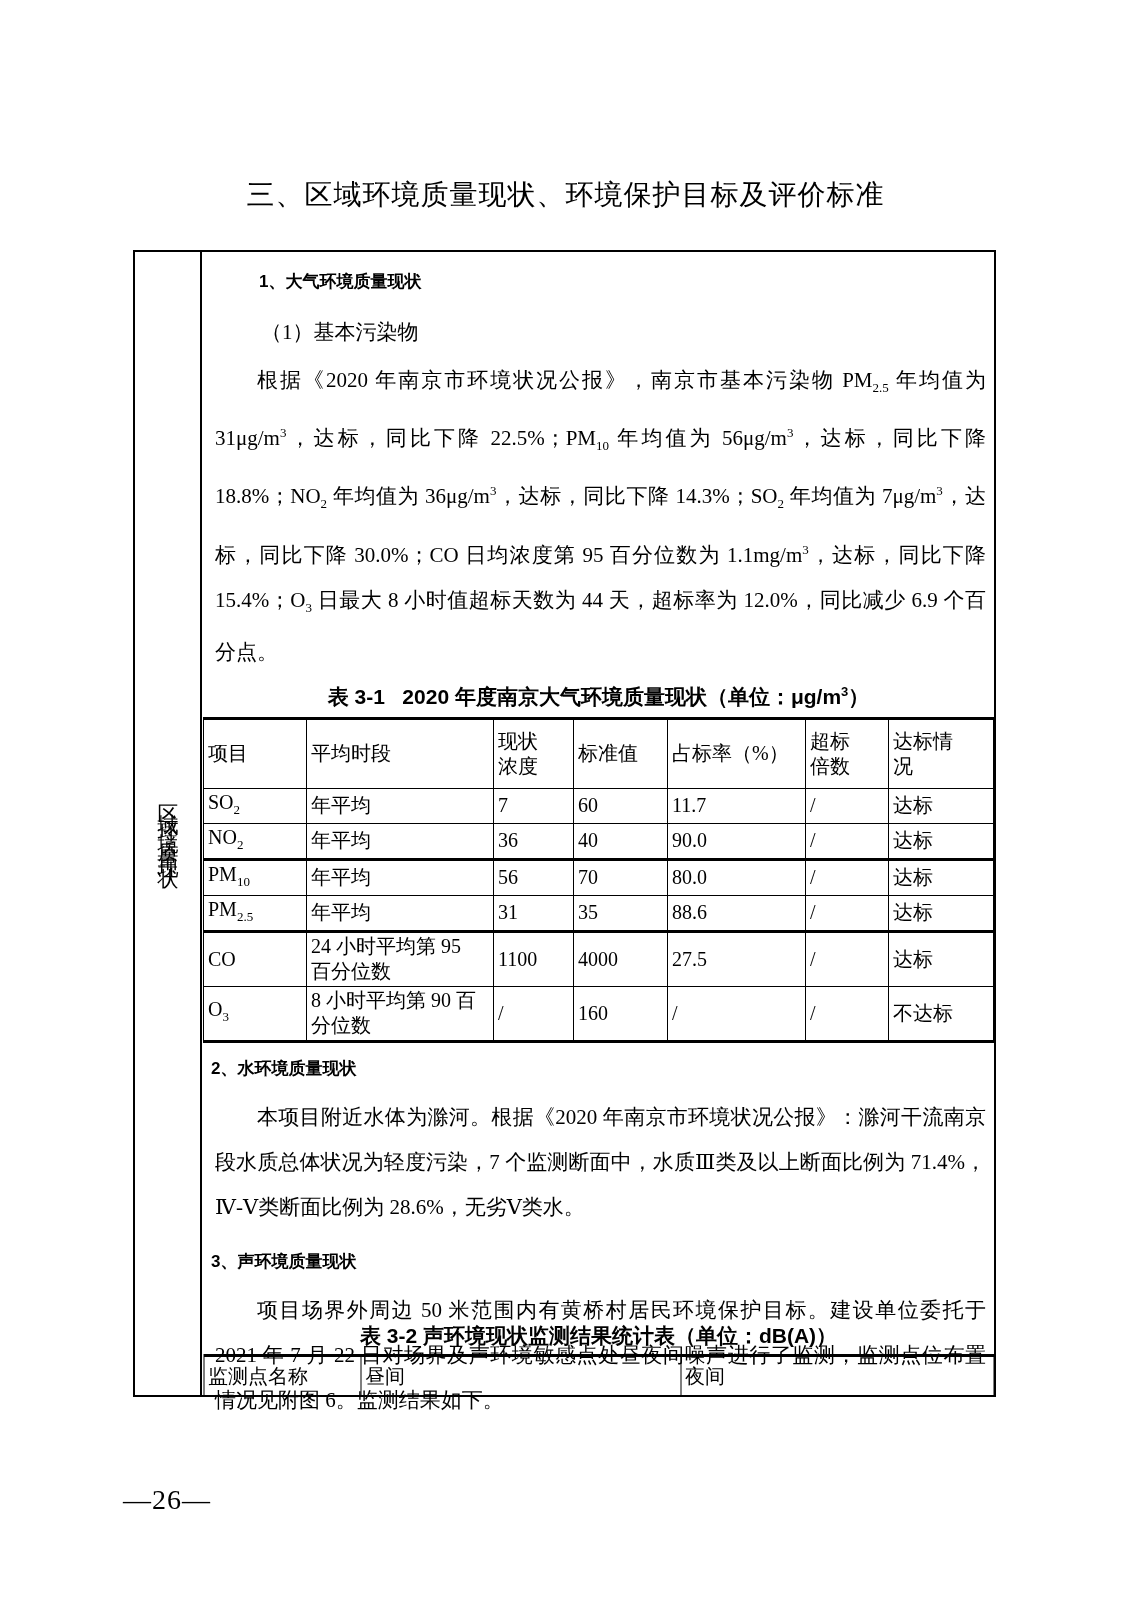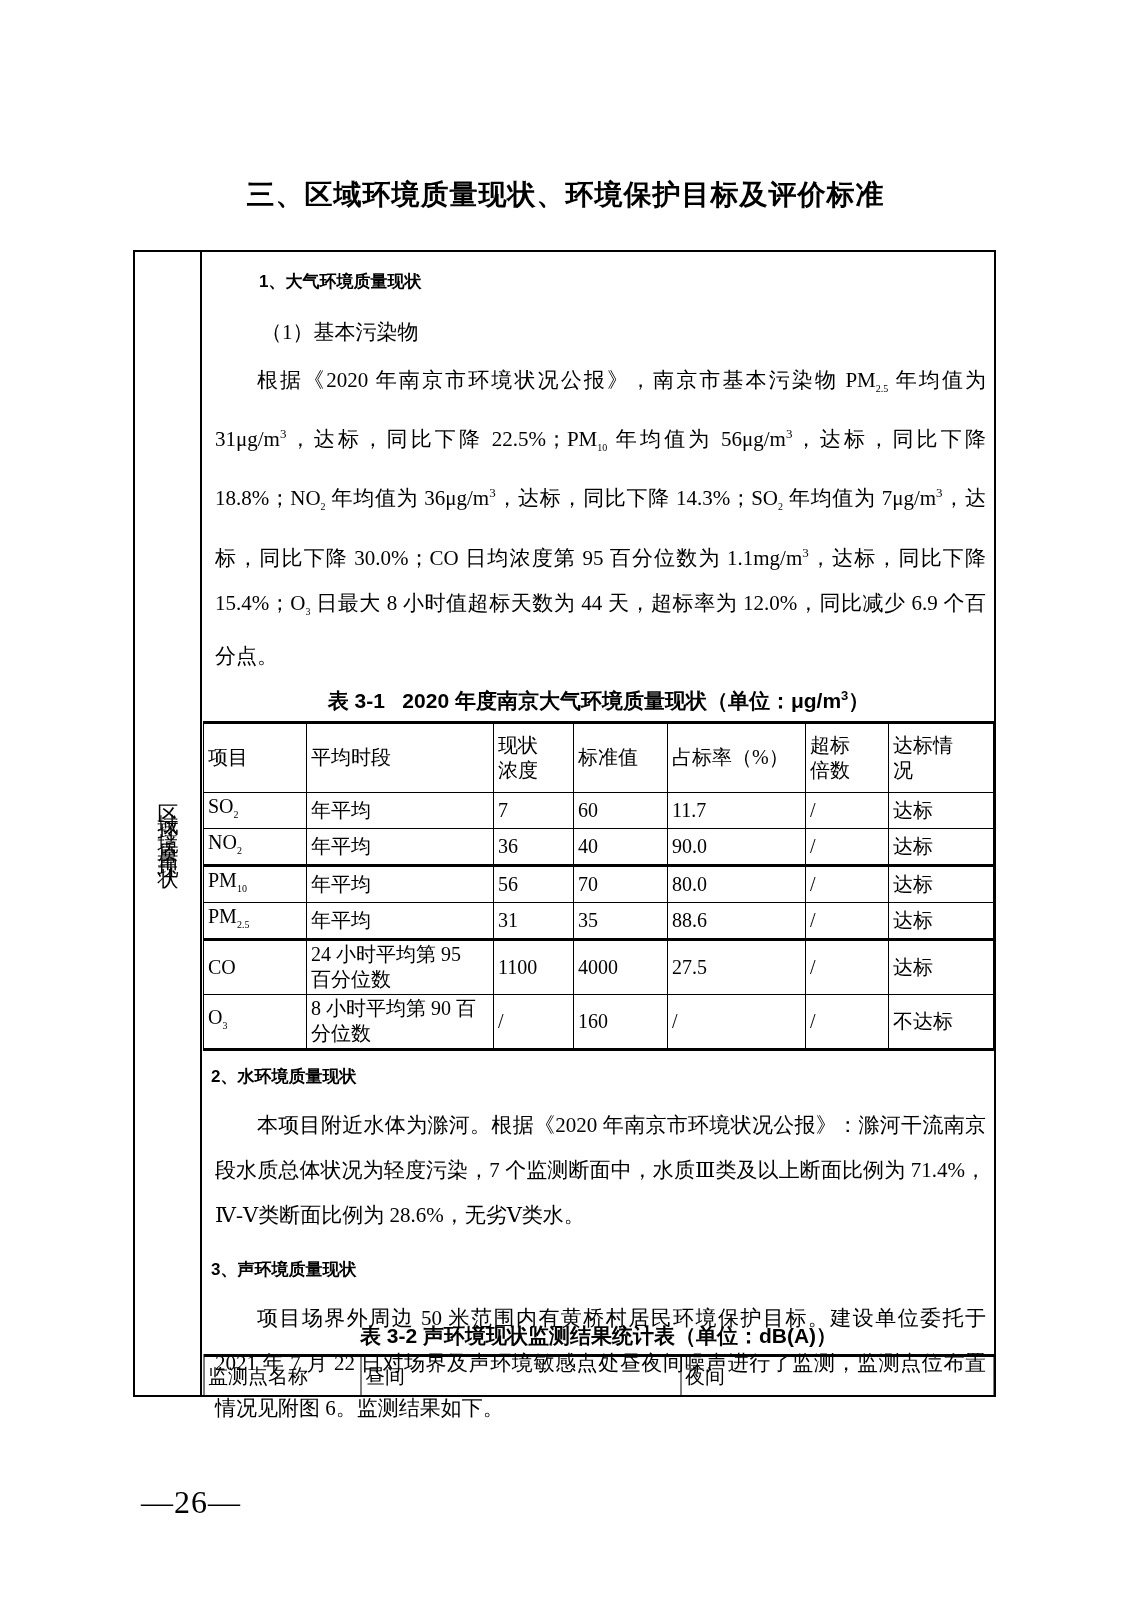--- a/index.html
+++ b/index.html
@@ -1,51 +1,51 @@
 <!DOCTYPE html>
 <html><head>
 <meta charset="utf-8">
 <style>
   html,body{margin:0;padding:0;background:#fff;}
   .page{position:relative;width:1131px;height:1600px;background:#ffffff;color:#000;
         font-family:"Liberation Serif","DejaVu Serif",serif;overflow:hidden;}
   .doc-title{position:absolute;top:176px;left:0;width:100%;text-align:center;
-        font-family:"Liberation Sans","DejaVu Sans",sans-serif;font-weight:bold;
+        font-family:"Liberation Sans","DejaVu Sans",sans-serif;font-weight:normal;
         font-size:28px;letter-spacing:1px;}
   .frame{position:absolute;left:133px;top:250px;width:863px;height:1147px;
         border:2px solid #000;box-sizing:border-box;display:flex;}
   .side{width:67px;min-width:67px;border-right:2px solid #000;box-sizing:border-box;
         display:flex;align-items:center;justify-content:center;}
   .side-label{writing-mode:vertical-rl;text-orientation:upright;font-size:21px;
         letter-spacing:9px;line-height:1;}
   .content{flex:1;position:relative;padding:0 1px;box-sizing:border-box;}
   .h-sec{font-family:"Liberation Sans","DejaVu Sans",sans-serif;font-weight:bold;
         font-size:17px;line-height:28px;}
   .h-air{margin:16px 8px 0 56px;}
   .h-left{margin:12px 8px 0 8px;}
   .h-sub{margin:22px 8px 0 58px;font-size:21px;font-weight:normal;}
   .para{margin:12px 8px 0 12px;font-size:21px;line-height:45px;text-align:justify;
         text-indent:2em;}
   .cap{font-family:"Liberation Sans","DejaVu Sans",sans-serif;font-weight:bold;
         font-size:21px;text-align:center;margin-top:8px;}
-  sub{font-size:10px;} sup{font-size:13px;}
+  sub{font-size:13px;} sup{font-size:13px;}
   table.grid{border-collapse:collapse;table-layout:fixed;width:790px;margin:6px auto 0;
         font-size:20px;text-align:left;border-top:3px solid #000;border-bottom:3px solid #000;}
   table.grid th,table.grid td{border:1px solid #000;font-weight:normal;
         white-space:pre-line;line-height:25px;padding:1px 4px;vertical-align:middle;}
   .t1 thead th{height:66px;}
   tr.r-s td{height:28px;}
   tr.r-m td{height:30px;}
   tr.r-l td{height:51px;}
   tr.thick td{border-top:3px solid #000;}
   .cap2{position:absolute;bottom:45px;left:0;width:100%;}
   .t2{position:absolute;bottom:0;left:50%;transform:translateX(-50%);
       border-bottom:none !important;}
   .t2 td{height:36px;border-bottom:none !important;}
-  .page-num{position:absolute;left:141px;top:1484px;font-size:32px;letter-spacing:1px;}
+  .page-num{position:absolute;left:123px;top:1484px;font-size:28px;letter-spacing:1px;}
 </style>
 </head>
 <body>
 
 <div class="page">
 
   <div class="doc-title">三、区域环境质量现状、环境保护目标及评价标准</div>
 
   <div class="frame">
 

